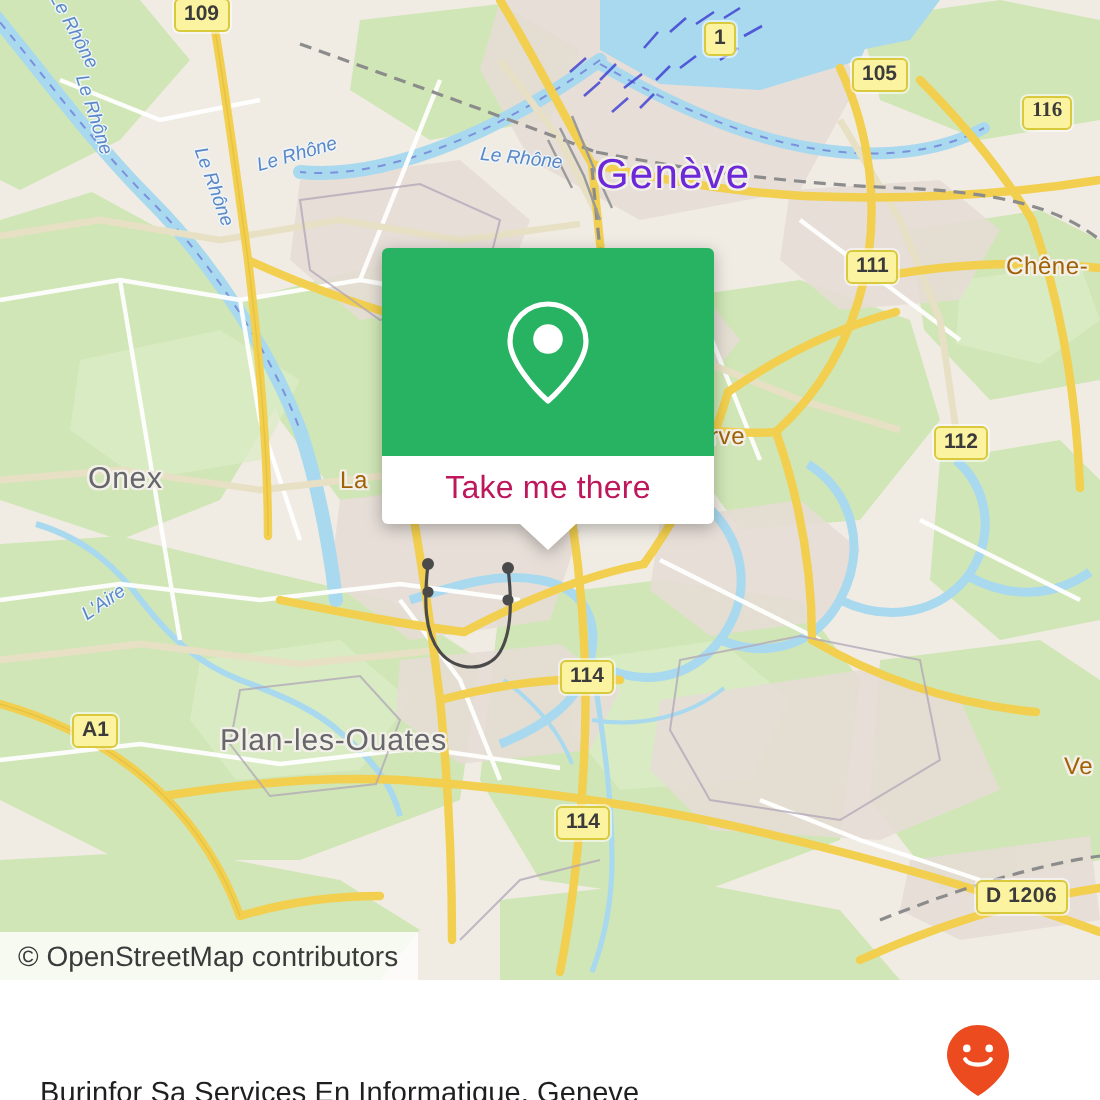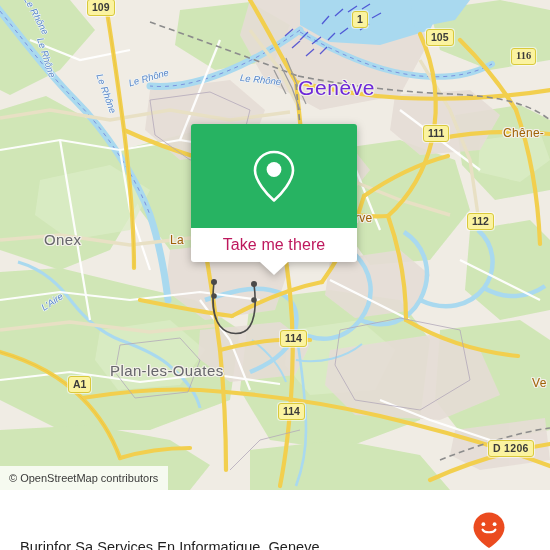--- a/index.html
+++ b/index.html
@@ -123,21 +123,21 @@
     left: 0;
     top: 466px;
     height: 24px;
     background: rgba(255,255,255,.80);
     display: flex;
     align-items: center;
     padding: 0 10px 0 9px;
     z-index: 45;
   }
   .attribution span {
-    font-size: 11px;
+    font-size: 14px;
     color: #3a3a3a;
     white-space: nowrap;
   }
 
   
   .footer {
     position: absolute;
     left: 0;
     top: 490px;
     width: 550px;
@@ -367,21 +367,21 @@
     <div class="map-label lbl-village" style="left:355px; top:211px;">rve</div>
     <div class="map-label lbl-village" style="left:532px; top:376px;">Ve</div>
 
     <div class="shield" style="left:87px; top:-1px;">109</div>
     <div class="shield" style="left:352px; top:11px;">1</div>
     <div class="shield" style="left:426px; top:29px;">105</div>
     <div class="shield" style="left:511px; top:48px;font-family:Liberation Serif, serif;">116</div>
     <div class="shield" style="left:423px; top:125px;">111</div>
     <div class="shield" style="left:467px; top:213px;">112</div>
     <div class="shield" style="left:280px; top:330px;">114</div>
-    <div class="shield" style="left:36px; top:376px;margin-left:32px;">A1</div>
+    <div class="shield" style="left:36px; top:357px;">A1</div>
     <div class="shield" style="left:278px; top:403px;">114</div>
     <div class="shield wide" style="left:488px; top:440px;">D 1206</div>
 
     <div class="popup">
       <div class="popup-top">
         <svg width="46" height="54" viewBox="0 0 46 54">
           <path d="M23 3 C12.5 3 4 11.3 4 21.6 C4 31.5 15.8 45.2 23 51.5
                    C30.2 45.2 42 31.5 42 21.6 C42 11.3 33.5 3 23 3 Z" fill="none" stroke="#ffffff" stroke-width="2.6" stroke-linejoin="round"></path>
           <circle cx="23" cy="20.5" r="7.4" fill="#ffffff"></circle>
         </svg>

